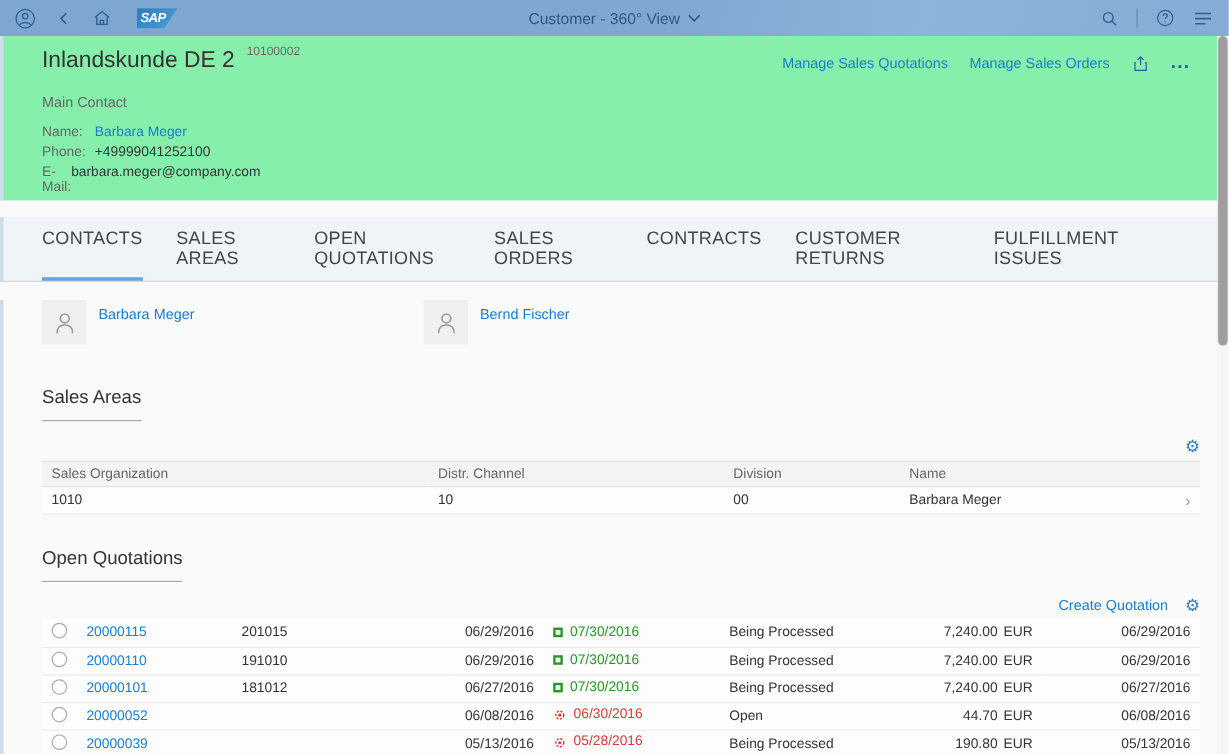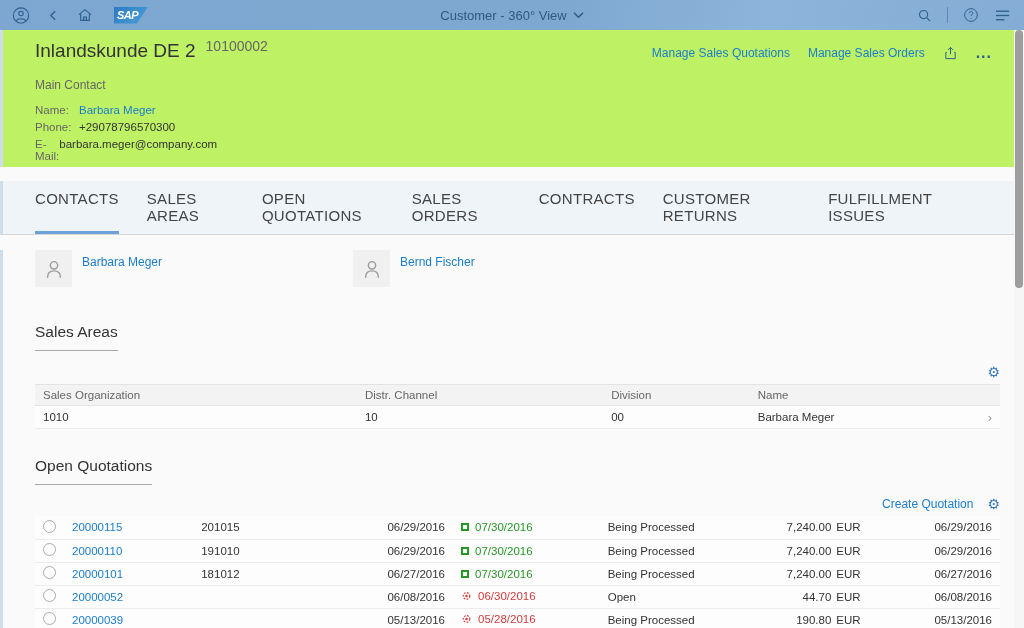--- a/index.html
+++ b/index.html
@@ -19,24 +19,24 @@
     clip-path:polygon(0 0,100% 0,68% 100%,0 100%);
     color:#fff; font-weight:bold; font-style:italic; font-size:11px;
     display:flex; align-items:center; padding-left:3px; letter-spacing:-.5px; }
   .tb-title { position:absolute; left:0; right:0; text-align:center;
     font-size:13px; color:#31597f; pointer-events:none; }
   .tb-title .inner { pointer-events:auto; cursor:pointer; display:inline-flex; align-items:center; gap:6px; }
   .topbar .right { margin-left:auto; display:flex; align-items:center; gap:14px; }
   .tb-divider { width:1px; height:16px; background:#5f89b4; }
 
   
-  .objheader { background:#bef264; padding:10px 32px 0 32px; border-left:3px solid #cdddec; }
+  .objheader { background:#86efac; padding:10px 32px 0 32px; border-left:3px solid #cdddec; }
   .oh-toprow { display:flex; align-items:flex-start; }
   .oh-title { font-size:19px; color:#333; font-weight:400; }
-  .oh-id { font-size:14px; color:#666; margin-left:10px; position:relative; top:-2px; }
+  .oh-id { font-size:10px; color:#666; margin-left:10px; position:relative; top:-2px; }
   .oh-actions { margin-left:auto; display:flex; align-items:center; gap:18px; padding-top:4px; }
   .link { color:#1b7dce; font-size:12px; text-decoration:none; cursor:pointer; }
   .oh-iconbtn { color:#2d5f8e; cursor:pointer; display:flex; align-items:center; }
   .oh-cols { display:flex; margin-top:16px; }
   .oh-col1 { width:178px; }
   .group-label { font-size:12px; color:#666; margin-bottom:12px; }
   .fieldrow { display:flex; font-size:11.5px; margin-bottom:5px; }
   .fieldrow .lbl { color:#666; width:44px; }
   .fieldrow .lbl-wide { color:#666; margin-right:6px; }
   .fieldrow .val { color:#333; }
@@ -161,21 +161,21 @@
   </div>
   <div class="oh-cols">
     <div class="oh-col1">
       <div class="group-label">Main Contact</div>
       <div class="fieldrow">
         <span class="lbl">Name:</span>
         <a class="link" style="font-size:11.5px">Barbara Meger</a>
       </div>
       <div class="fieldrow">
         <span class="lbl">Phone:</span>
-        <span class="val">+29078796570300</span>
+        <span class="val">+49999041252100</span>
       </div>
       <div class="fieldrow">
         <span class="lbl">E-Mail:</span>
         <span class="val">barbara.meger@company.com</span>
       </div>
     </div>
   </div>
 </div>
 
 <div class="tabbar">

